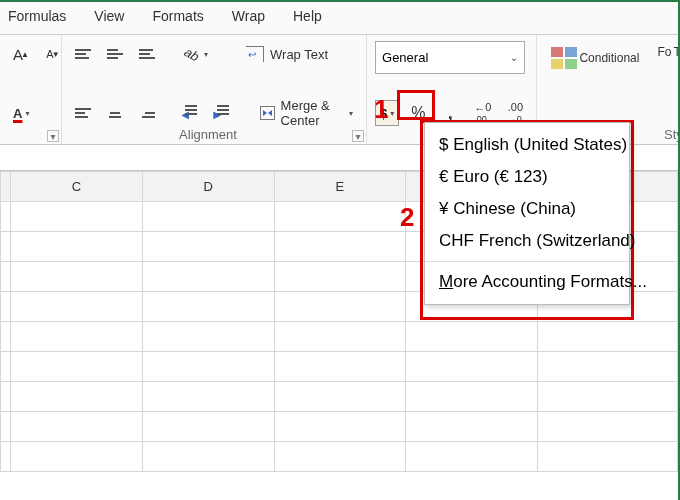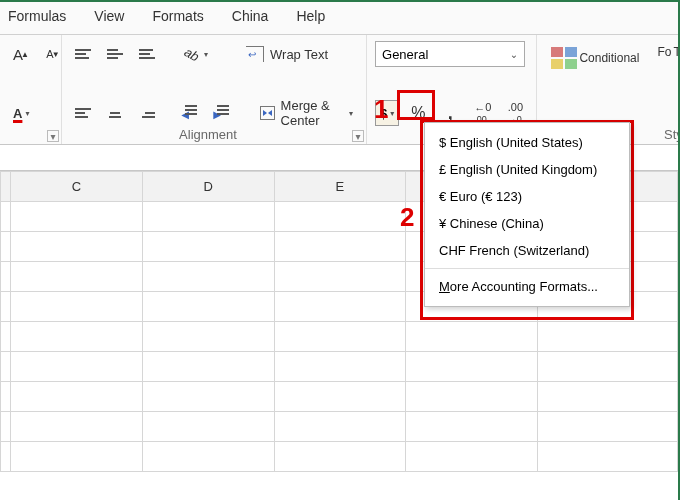--- a/index.html
+++ b/index.html
@@ -95,21 +95,21 @@
   .wrap-icon::after { content:"↩"; position:absolute; font-size:10px; top:2px; left:2px; color:#3a66c0; }
   .merge-icon { width:22px; height:14px; border:1px solid #777; position:relative; }
   .merge-icon::before, .merge-icon::after {
     content:""; position:absolute; top:3px; width:0;height:0;
     border-top:3px solid transparent; border-bottom:3px solid transparent;
   }
   .merge-icon::before { left:2px; border-left:4px solid #3a66c0; }
   .merge-icon::after { right:2px; border-right:4px solid #3a66c0; }
   .dd-caret { font-size: 8px; color:#555; margin-left:3px; }
   .format-select {
-    width: 150px; height: 26px; border:1px solid #aaa; display:flex;
+    width: 150px; height: 33px; border:1px solid #aaa; display:flex;
     align-items:center; justify-content:space-between; padding:0 6px;
     background:#fff; cursor:pointer;
   }
   .acct-btn {
     display:flex; align-items:center; height:26px;
     border:1px solid #999; padding:0 4px; cursor:pointer;
     background:#f7f2e4;
   }
   .decbtn { font-size:11px; line-height:1; }
   .decbtn .arrs { font-size:9px; }
@@ -128,36 +128,36 @@
   .grid th, .grid td { border:1px solid #d6d6d6; height:30px; font-weight:normal; }
   .grid th { background:#f2f2f2; font-size:13px; color:#333; }
   .grid td { background:#fff; }
 
   
   .menu {
     position:absolute; background:#fff; border:1px solid #bcbcbc;
     box-shadow:2px 2px 6px rgba(0,0,0,0.2);
     padding:6px 0; z-index:50;
   }
-  .menu-item { padding:6px 14px; cursor:pointer; white-space:nowrap; font-size:13px; }
+  .menu-item { padding:6px 14px; cursor:pointer; white-space:nowrap; font-size:17px; }
   .menu hr { border:none; border-top:1px solid #ddd; margin:4px 0; }
   .menu-item u { text-decoration:underline; }
 
   
   .callout-box { position:absolute; border:3px solid #d00; pointer-events:none; }
   .callout-num { position:absolute; font-weight:700; font-size:26px; color:#d00; }
 </style>
 </head>
 <body>
 
 <div class="tabs">
   <span>Formulas</span>
   <span>View</span>
   <span>Formats</span>
-  <span>China</span>
+  <span>Wrap</span>
   <span>Help</span>
 </div>
 
 <div class="ribbon">
 
   <div class="group" style="width:62px">
     <div class="row">
       <span class="btn font-grow">
         <span>A</span>
           <span class="sup">▲</span>
@@ -399,21 +399,20 @@
         <td></td>
         <td></td>
         <td></td>
         <td></td>
       </tr>
 </tbody>
   </table>
 
 <div class="menu" style="left:424px; top:120px; width:206px">
   <div class="menu-item">$ English (United States)</div>
-  <div class="menu-item">£ English (United Kingdom)</div>
   <div class="menu-item">€ Euro (€ 123)</div>
   <div class="menu-item">¥ Chinese (China)</div>
   <div class="menu-item">CHF French (Switzerland)</div>
   <hr>
   <div class="menu-item"><u>M</u><span>ore Accounting Formats...</span></div>
 </div>
 
 <div class="callout-box" style="left:397px; top:88px; width:38px; height:30px"></div>
 <div class="callout-num" style="left:374px; top:92px">1</div>
 <div class="callout-box" style="left:420px; top:118px; width:214px; height:200px"></div>

